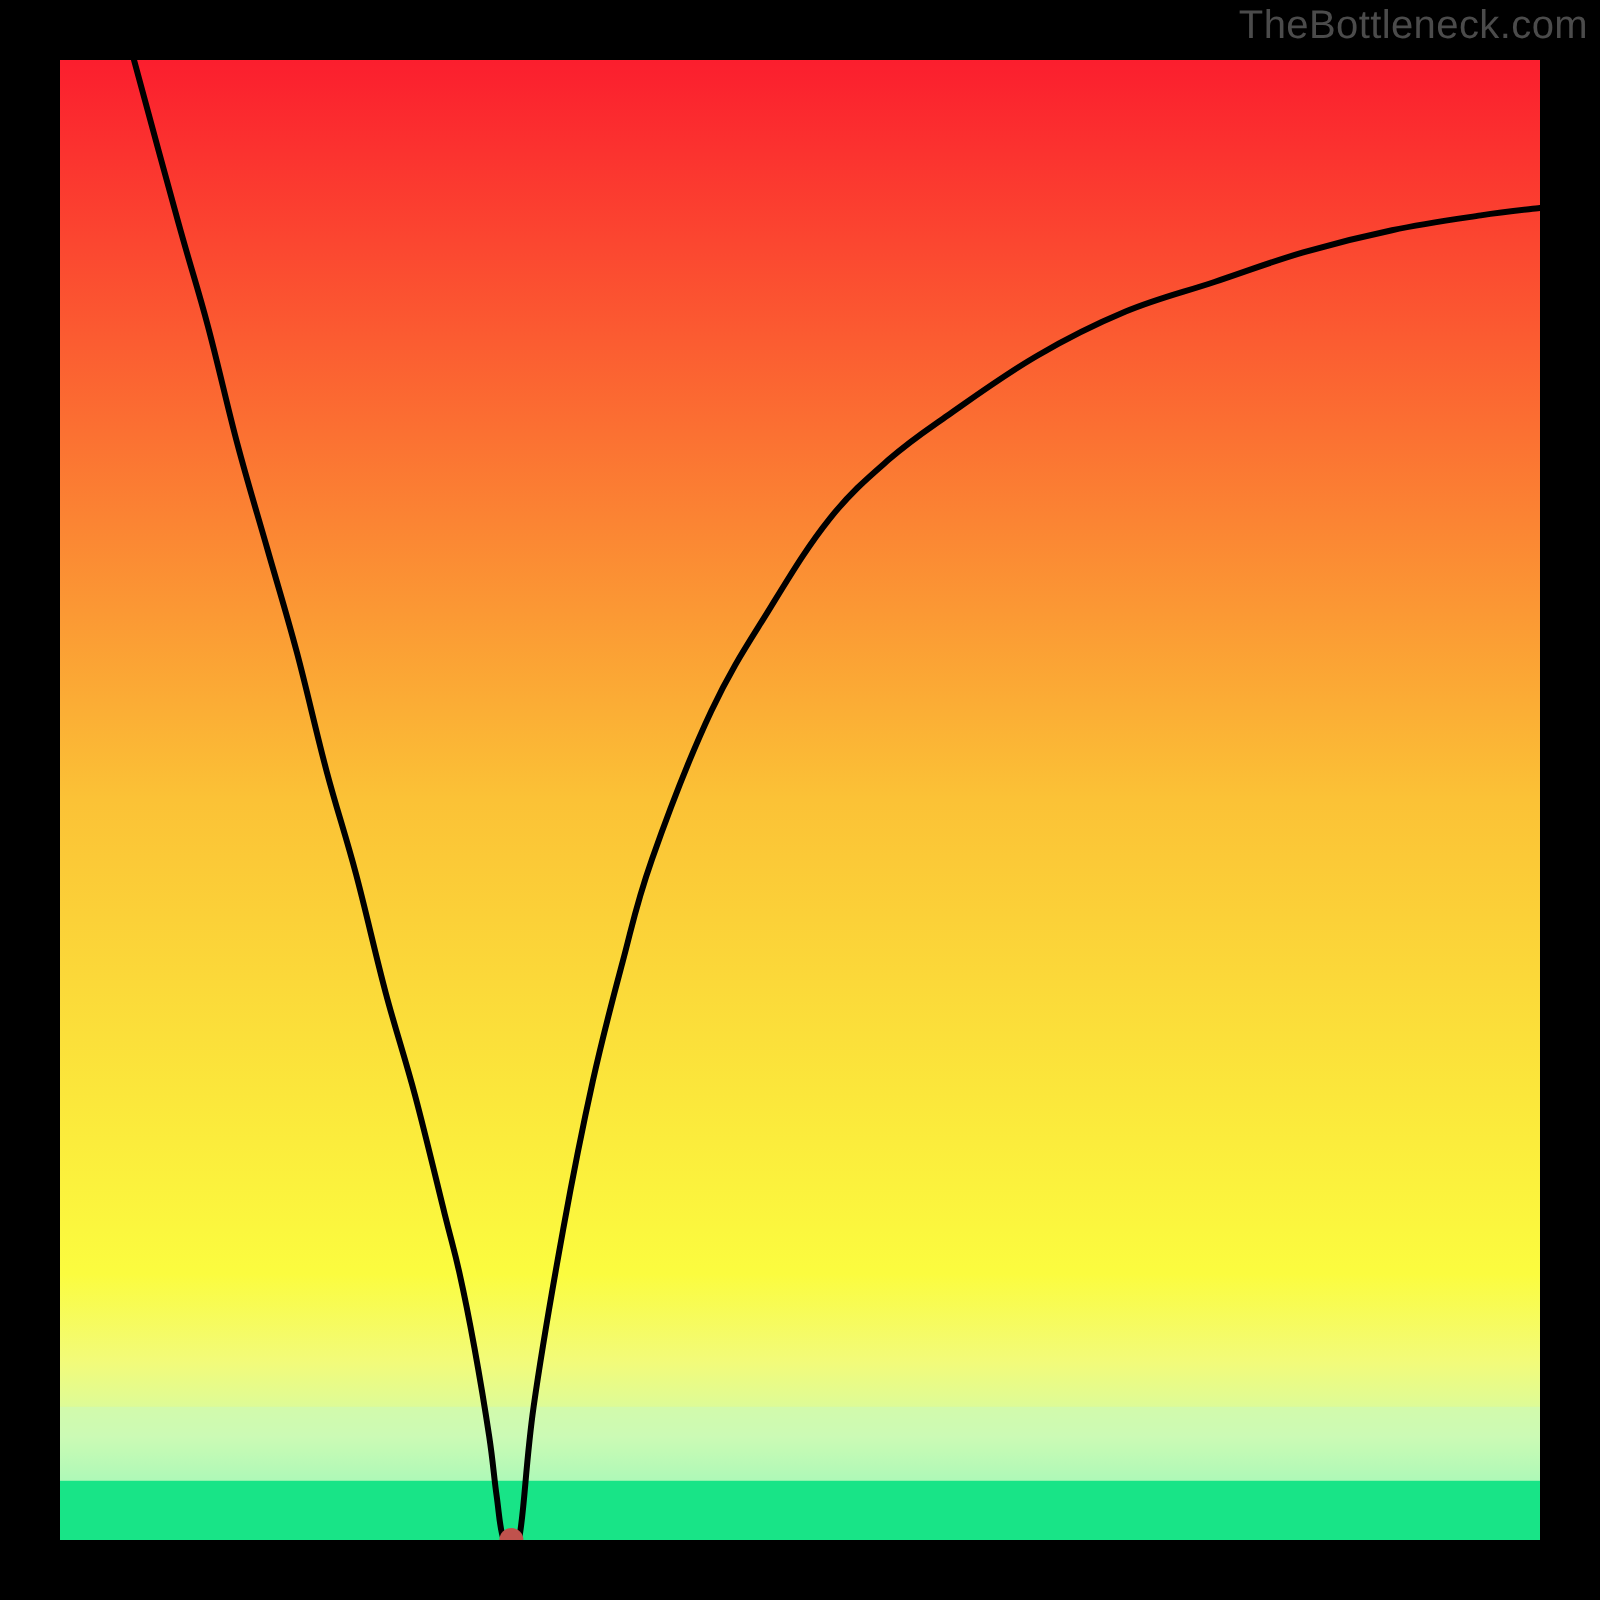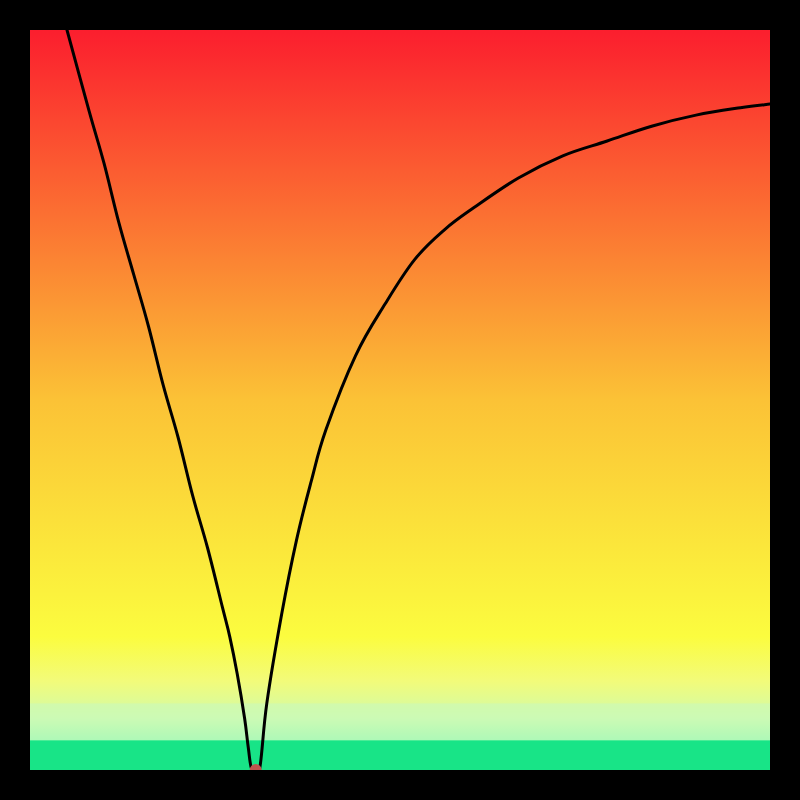--- a/index.html
+++ b/index.html
@@ -36,20 +36,21 @@
     box-sizing: border-box;
   }
   svg {
     display: block;
   }
 </style>
 </head>
 <body>
 
 <div class="frame">
+  <div class="watermark">TheBottleneck.com</div>
 
   <div class="plot-outer">
     <svg id="plot-svg" width="740" height="740" viewBox="0 0 740 740">
       <defs>
         <linearGradient id="bg-grad" x1="0" y1="0" x2="0" y2="1">
             <stop offset="0%" stop-color="#fb1e2e"></stop>
             <stop offset="25%" stop-color="#fb7032"></stop>
             <stop offset="50%" stop-color="#fbc236"></stop>
             <stop offset="70%" stop-color="#fbe73b"></stop>
             <stop offset="82%" stop-color="#fbfc3f"></stop>

